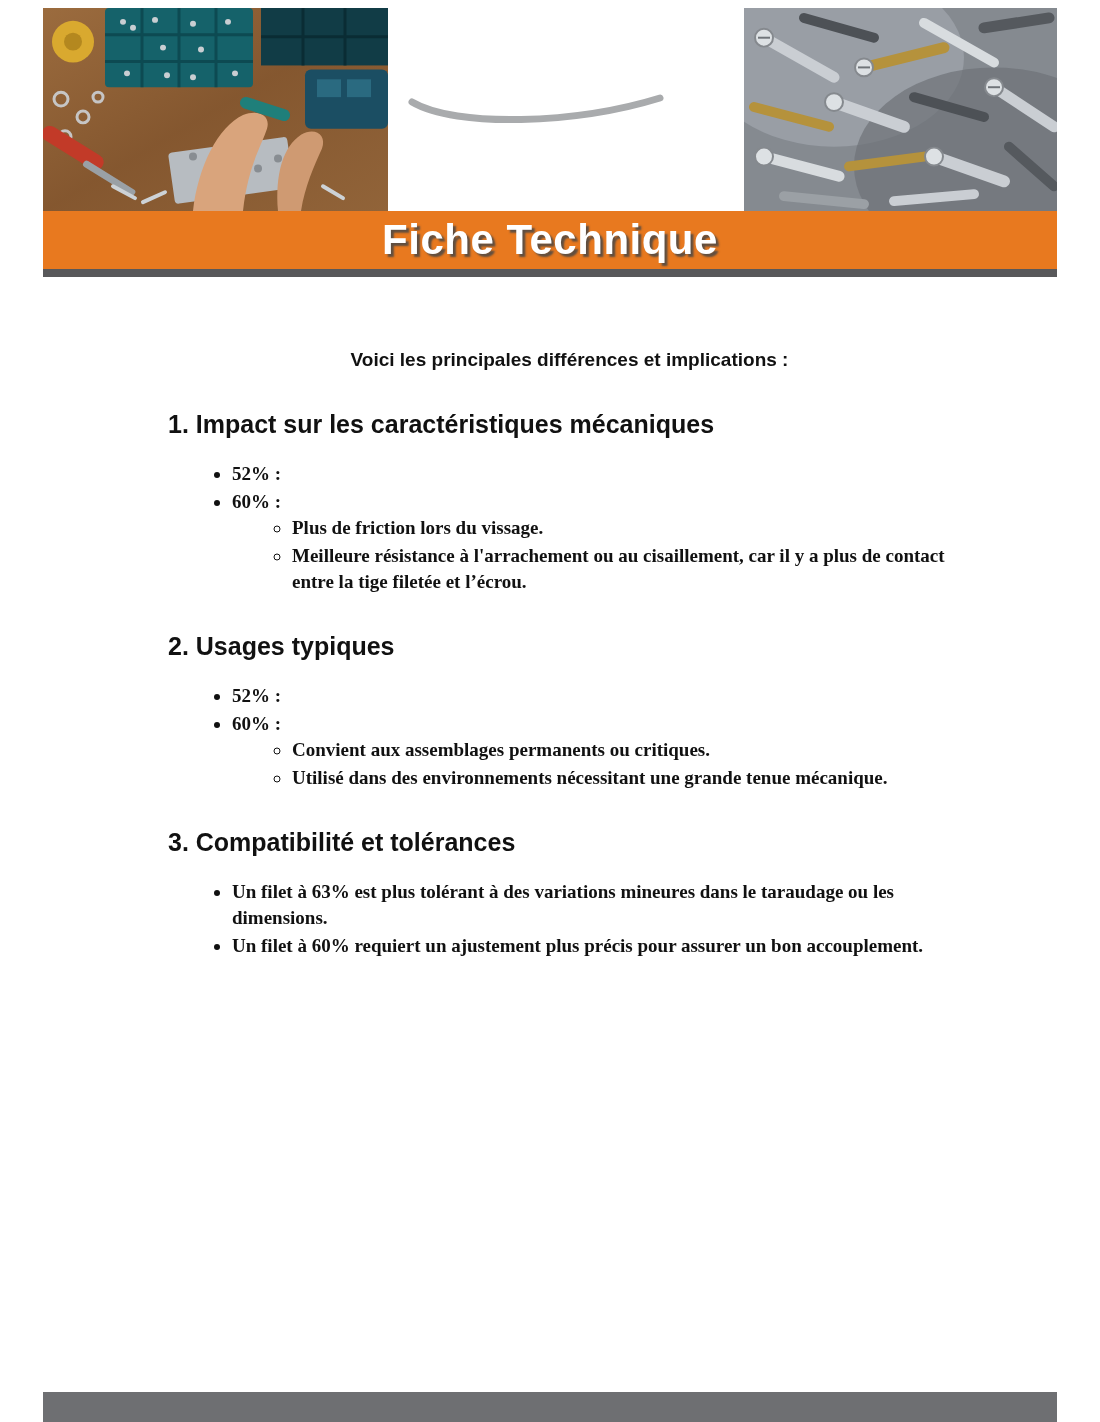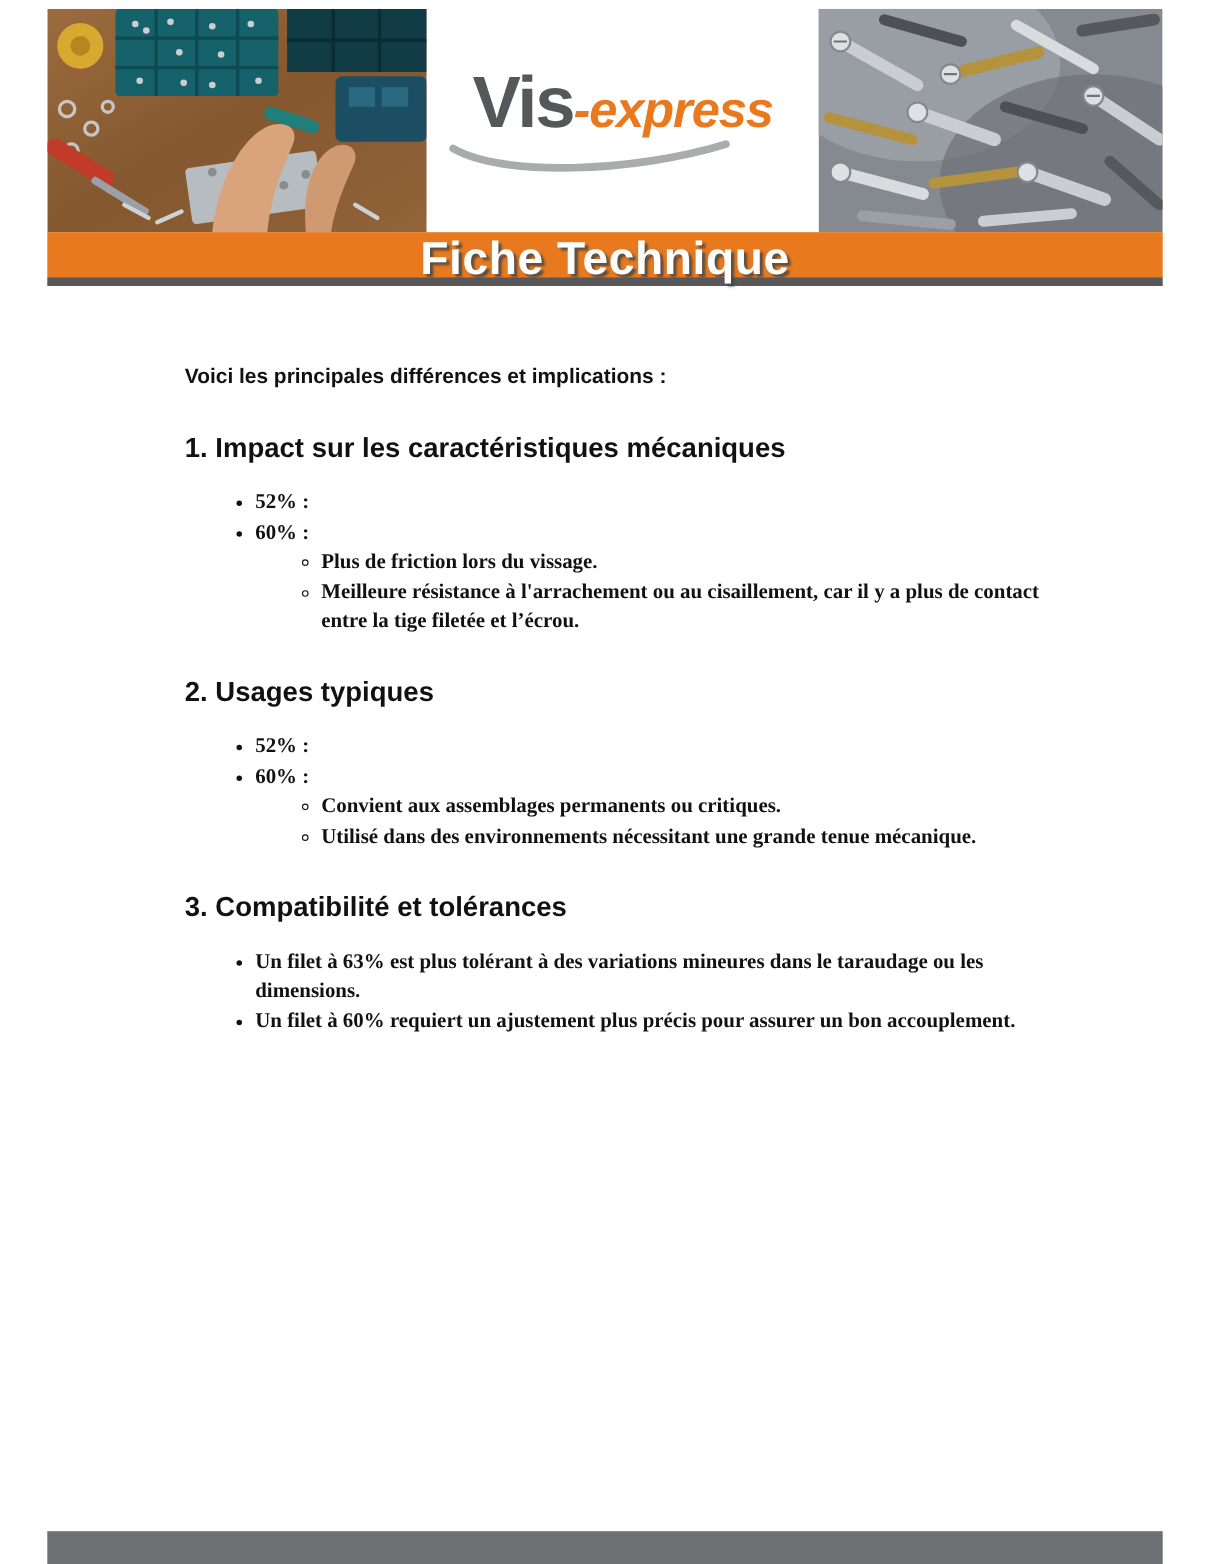--- a/index.html
+++ b/index.html
@@ -37,40 +37,40 @@
   }
   .logo-express {
     font-size:46px; font-weight:bold; font-style:italic;
     color:var(--banner-orange, #E8791F);
     letter-spacing:-1px;
   }
   .logo-swoosh { margin-top:2px; margin-left:-60px; }
 
   
   .banner {
-    height:41px;
+    height:58px;
     background:var(--banner-orange, #E8791F);
-    display:flex; align-items:flex-start; justify-content:center;
+    display:flex; align-items:center; justify-content:center;
   }
   .banner-title {
     color:#ffffff; font-size:42px; font-weight:bold;
     letter-spacing:0.5px;
     text-shadow:3px 3px 2px rgba(70,70,70,0.85);
   }
   .banner-shadow { height:8px; background:var(--banner-shadow, #58585A); }
 
   
   .doc-body {
     padding:70px 86px 0 125px;
     color:var(--text-color, #111111);
     font-weight:bold;
     font-size:19px;
     line-height:26px;
   }
-  .intro { margin-bottom:24px; }
+  .intro { margin-bottom:24px;text-align:center; }
   .section-title {
     font-size:25px; line-height:30px;
     margin:36px 0 22px 0;
     color:var(--text-color, #111111);
   }
   ul.l1 { list-style:disc;  padding-left:64px; margin:0;font-family:Liberation Serif, serif; }
   ul.l2 { list-style:circle; padding-left:60px; margin:0; }
   ul.l1 > li, ul.l2 > li { margin:0 0 2px 0; }
 
   
@@ -152,23 +152,20 @@
           <rect x="40" y="158" width="60" height="7" rx="3" fill="#9aa0a5" transform="rotate(32 50 160)"></rect>
           <g stroke="#cdd2d6" stroke-width="4" stroke-linecap="round">
             <line x1="70" y1="180" x2="92" y2="192"></line>
             <line x1="100" y1="196" x2="122" y2="186"></line>
             <line x1="280" y1="180" x2="300" y2="192"></line>
           </g>
         </svg>
       </div>
 
       <div class="logo-area">
-        <div class="logo-line">
-          <span class="logo-vis">Vis</span><span class="logo-express">-express</span>
-        </div>
         <svg class="logo-swoosh" width="260" height="34" viewBox="0 0 260 34">
           <path d="M6 8 C 50 34 170 30 254 4" fill="none" stroke="#a9abad" stroke-width="7" stroke-linecap="round"></path>
         </svg>
       </div>
 
       <div class="photo right">
         <svg viewBox="0 0 313 205" preserveAspectRatio="none">
           <rect width="313" height="205" fill="#858a90"></rect>
           <ellipse cx="90" cy="50" rx="130" ry="90" fill="#9da3aa" opacity="0.8"></ellipse>
           <ellipse cx="250" cy="160" rx="140" ry="100" fill="#6d7278" opacity="0.7"></ellipse>

